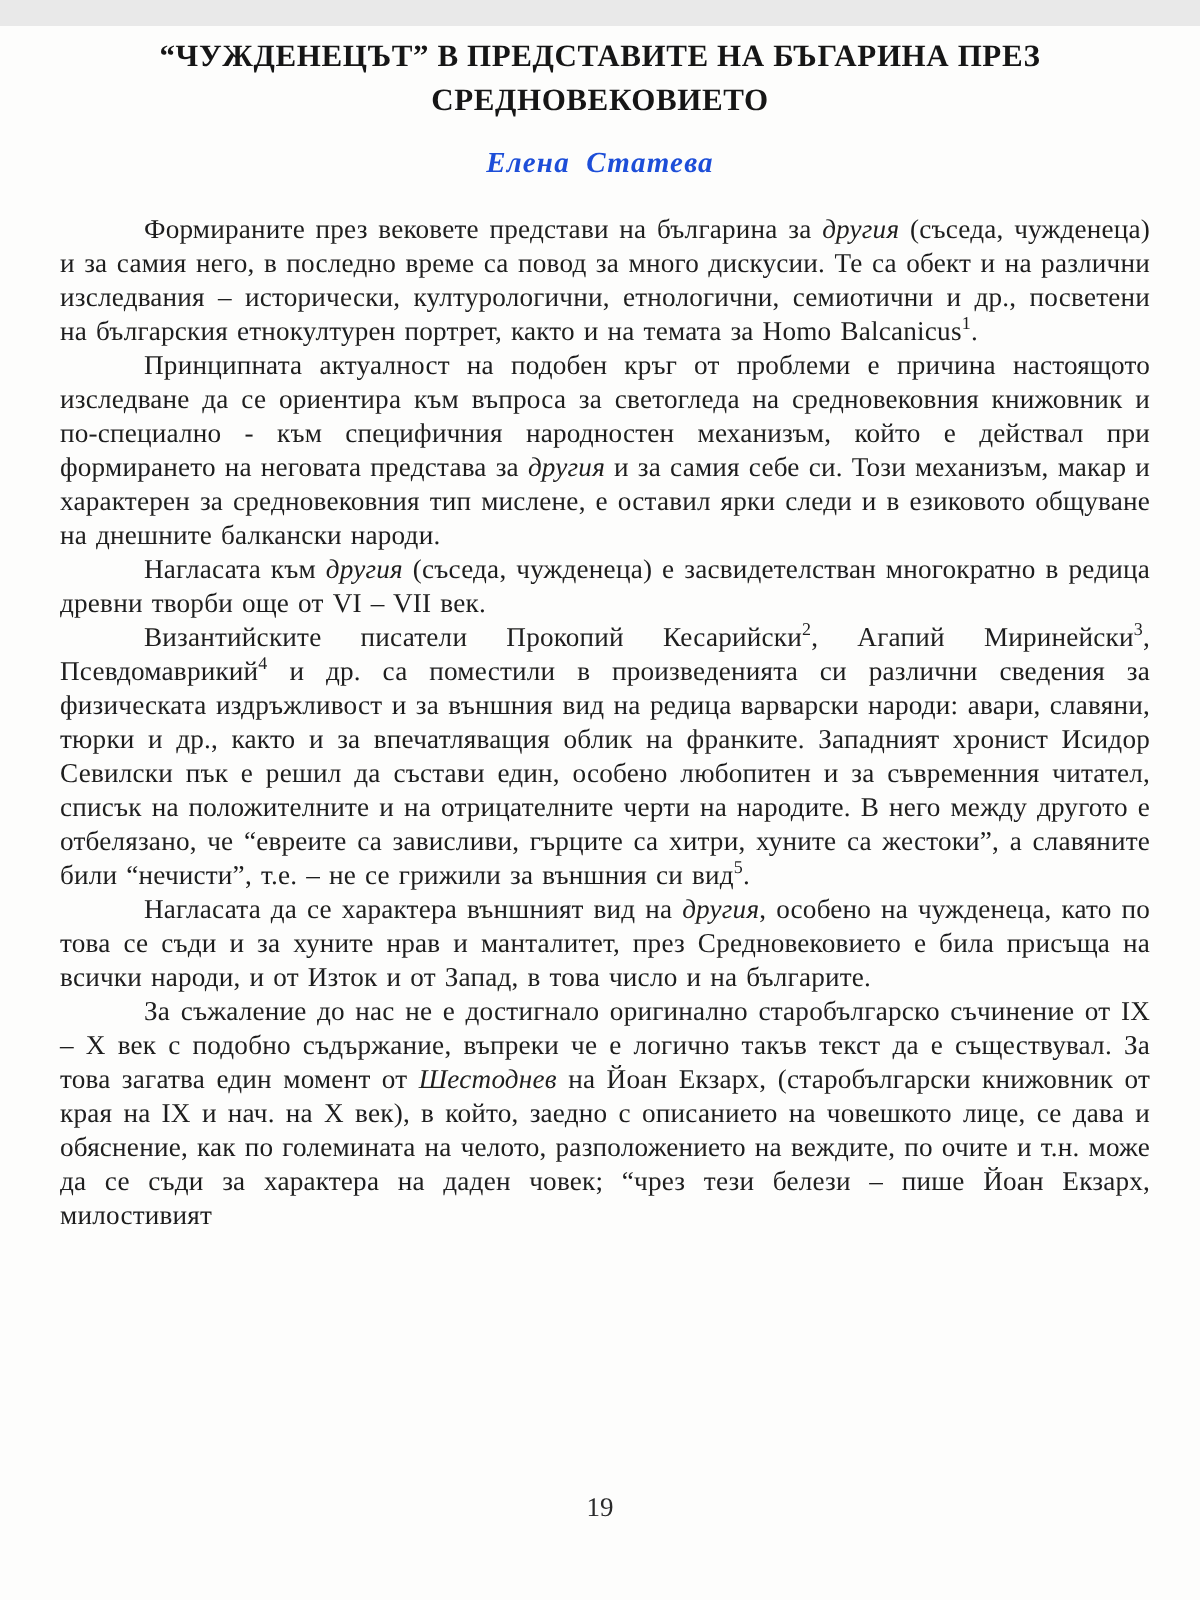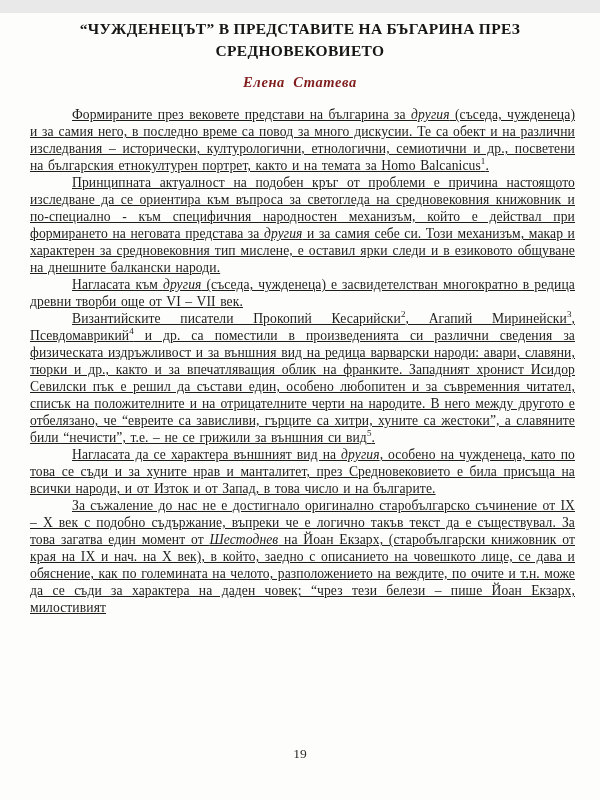--- a/index.html
+++ b/index.html
@@ -29,34 +29,33 @@
     color: #161616;
   }
   .author {
     margin-top: 13px;
     text-align: center;
     font-size: 14.5px;
     font-weight: bold;
     font-style: italic;
     letter-spacing: 0.6px;
     word-spacing: 4px;
-    color: #7f1d1d;
+    color: #1d4ed8;
   }
   .body {
     margin: 15px 25px 0 30px;
     text-align: justify;
     font-size: 13.6px;
     line-height: 17px;
     word-spacing: 1px;
     letter-spacing: 0.1px;
   }
   .body p {
     margin: 0;
     text-indent: 42px;
-    text-decoration: underline;
   }
   .body em {
     font-style: italic;
   }
   .body sup {
     font-size: 9px;
     line-height: 0;
     vertical-align: super;
   }
   .pagenum {

